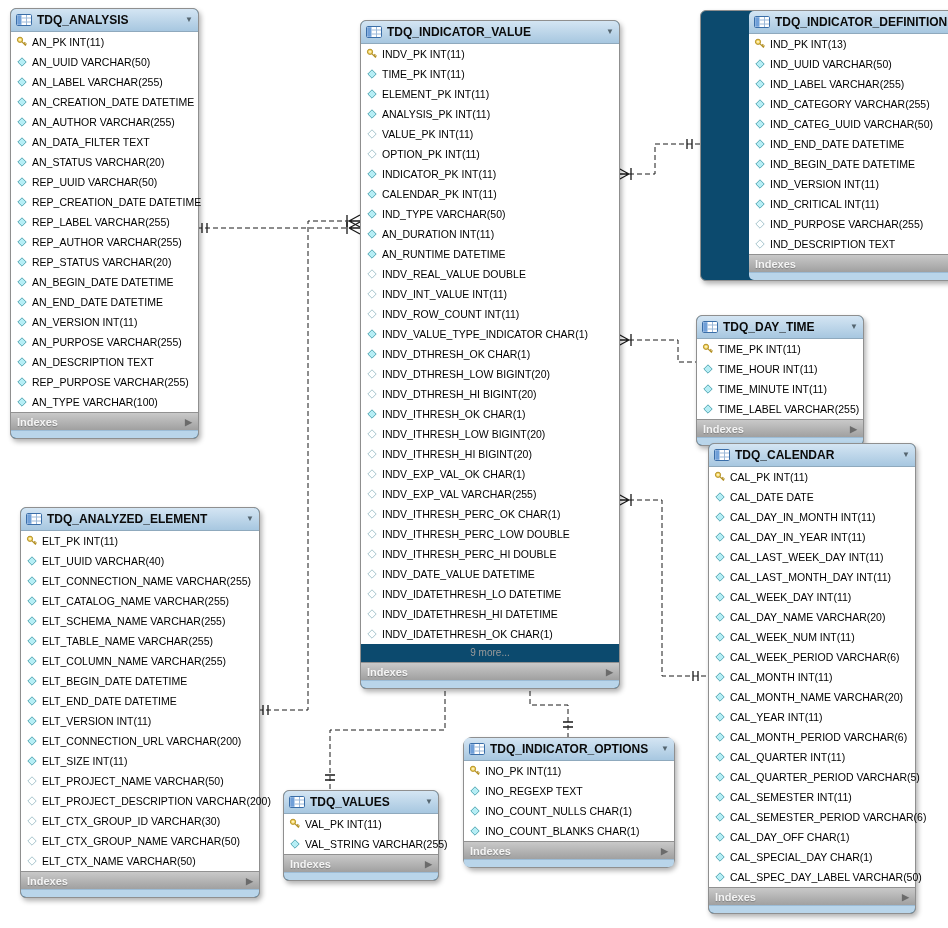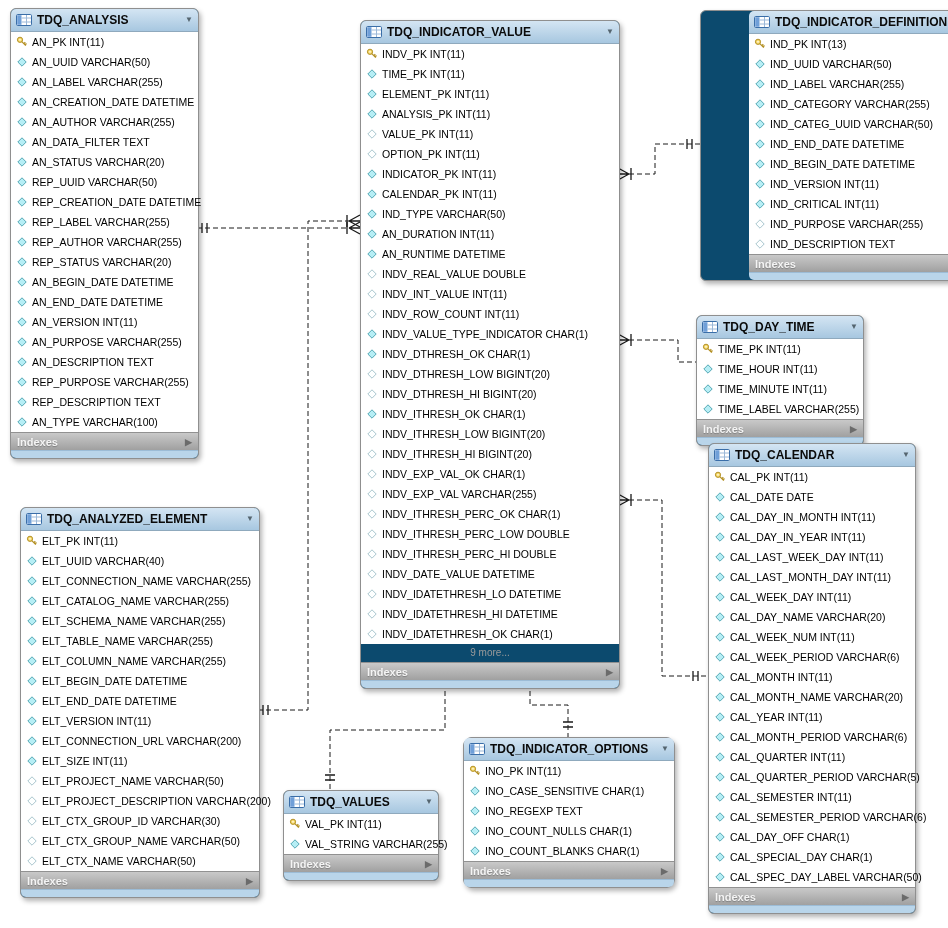--- a/index.html
+++ b/index.html
@@ -241,28 +241,20 @@
               </svg>
             </span>
             <span>REP_PURPOSE VARCHAR(255)</span>
           </div>
           <div class="col-row">
             <span class="col-icon">
               <svg width="10" height="10" viewBox="0 0 10 10">
                 <path d="M5 0.8 L9.2 5 L5 9.2 L0.8 5 Z" fill="#b6eef5" stroke="#55a8b5"></path>
               </svg>
             </span>
-            <span>REP_DESCRIPTION TEXT</span>
-          </div>
-          <div class="col-row">
-            <span class="col-icon">
-              <svg width="10" height="10" viewBox="0 0 10 10">
-                <path d="M5 0.8 L9.2 5 L5 9.2 L0.8 5 Z" fill="#b6eef5" stroke="#55a8b5"></path>
-              </svg>
-            </span>
             <span>AN_TYPE VARCHAR(100)</span>
           </div>
         </div>
         <div class="ftr">
           <span>Indexes</span>
           <span class="ftr-arrow">▶</span>
         </div>
         <div class="strip"></div>
       </div>
       <div class="table-node" style="left: 360px; top: 20px; width: 258px;">
@@ -1114,28 +1106,20 @@
               </svg>
             </span>
             <span>INO_PK INT(11)</span>
           </div>
           <div class="col-row">
             <span class="col-icon">
               <svg width="10" height="10" viewBox="0 0 10 10">
                 <path d="M5 0.8 L9.2 5 L5 9.2 L0.8 5 Z" fill="#b6eef5" stroke="#55a8b5"></path>
               </svg>
             </span>
-            <span>INO_CASE_SENSITIVE CHAR(1)</span>
-          </div>
-          <div class="col-row">
-            <span class="col-icon">
-              <svg width="10" height="10" viewBox="0 0 10 10">
-                <path d="M5 0.8 L9.2 5 L5 9.2 L0.8 5 Z" fill="#b6eef5" stroke="#55a8b5"></path>
-              </svg>
-            </span>
             <span>INO_REGEXP TEXT</span>
           </div>
           <div class="col-row">
             <span class="col-icon">
               <svg width="10" height="10" viewBox="0 0 10 10">
                 <path d="M5 0.8 L9.2 5 L5 9.2 L0.8 5 Z" fill="#b6eef5" stroke="#55a8b5"></path>
               </svg>
             </span>
             <span>INO_COUNT_NULLS CHAR(1)</span>
           </div>

